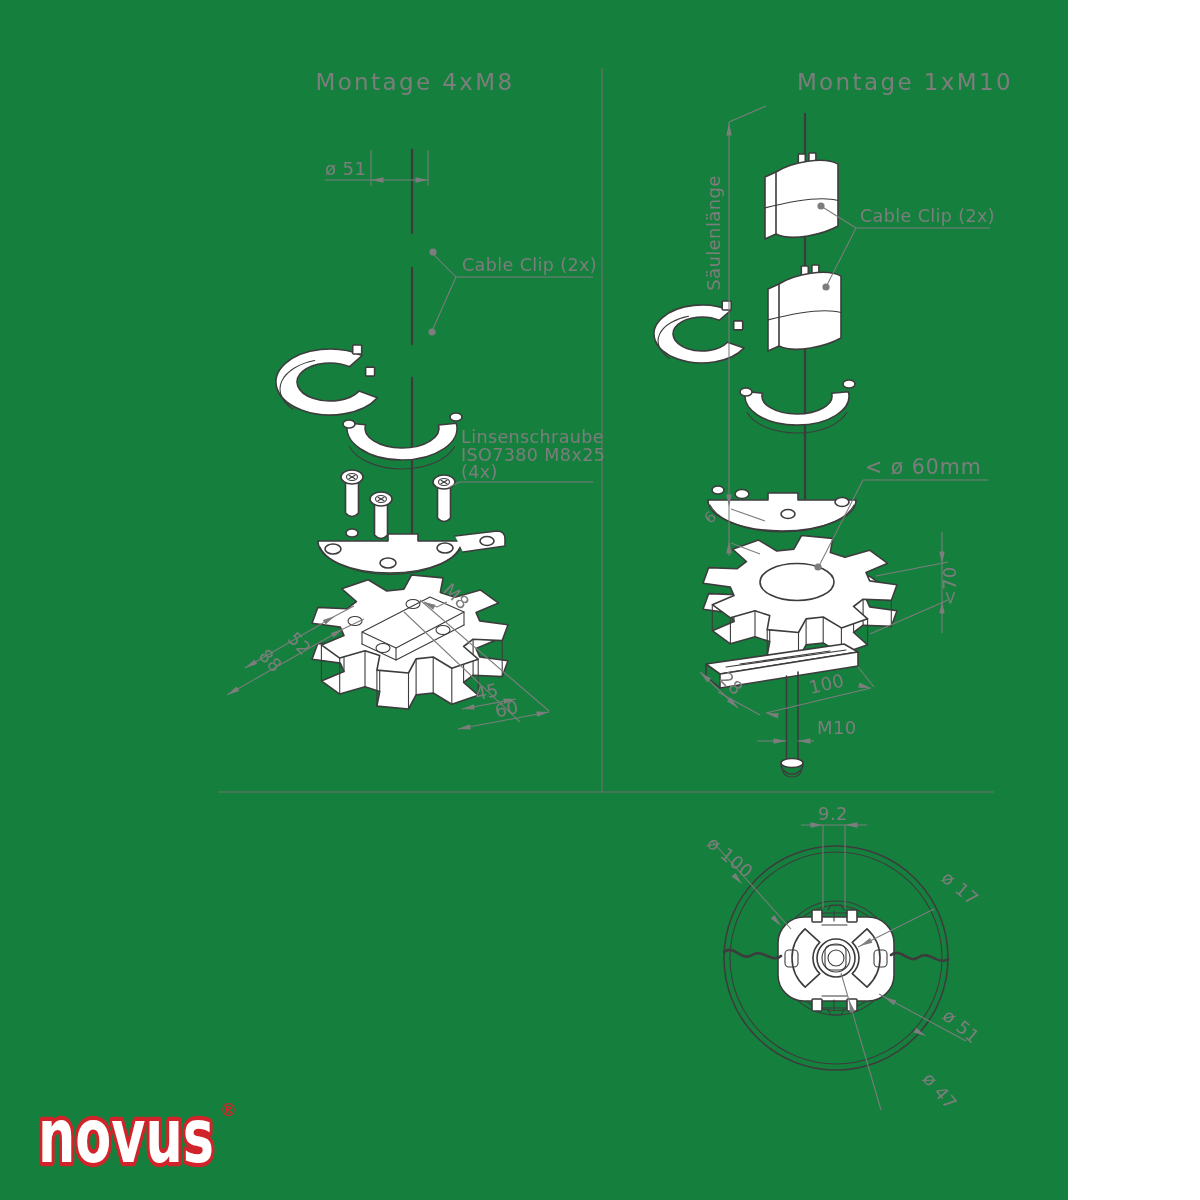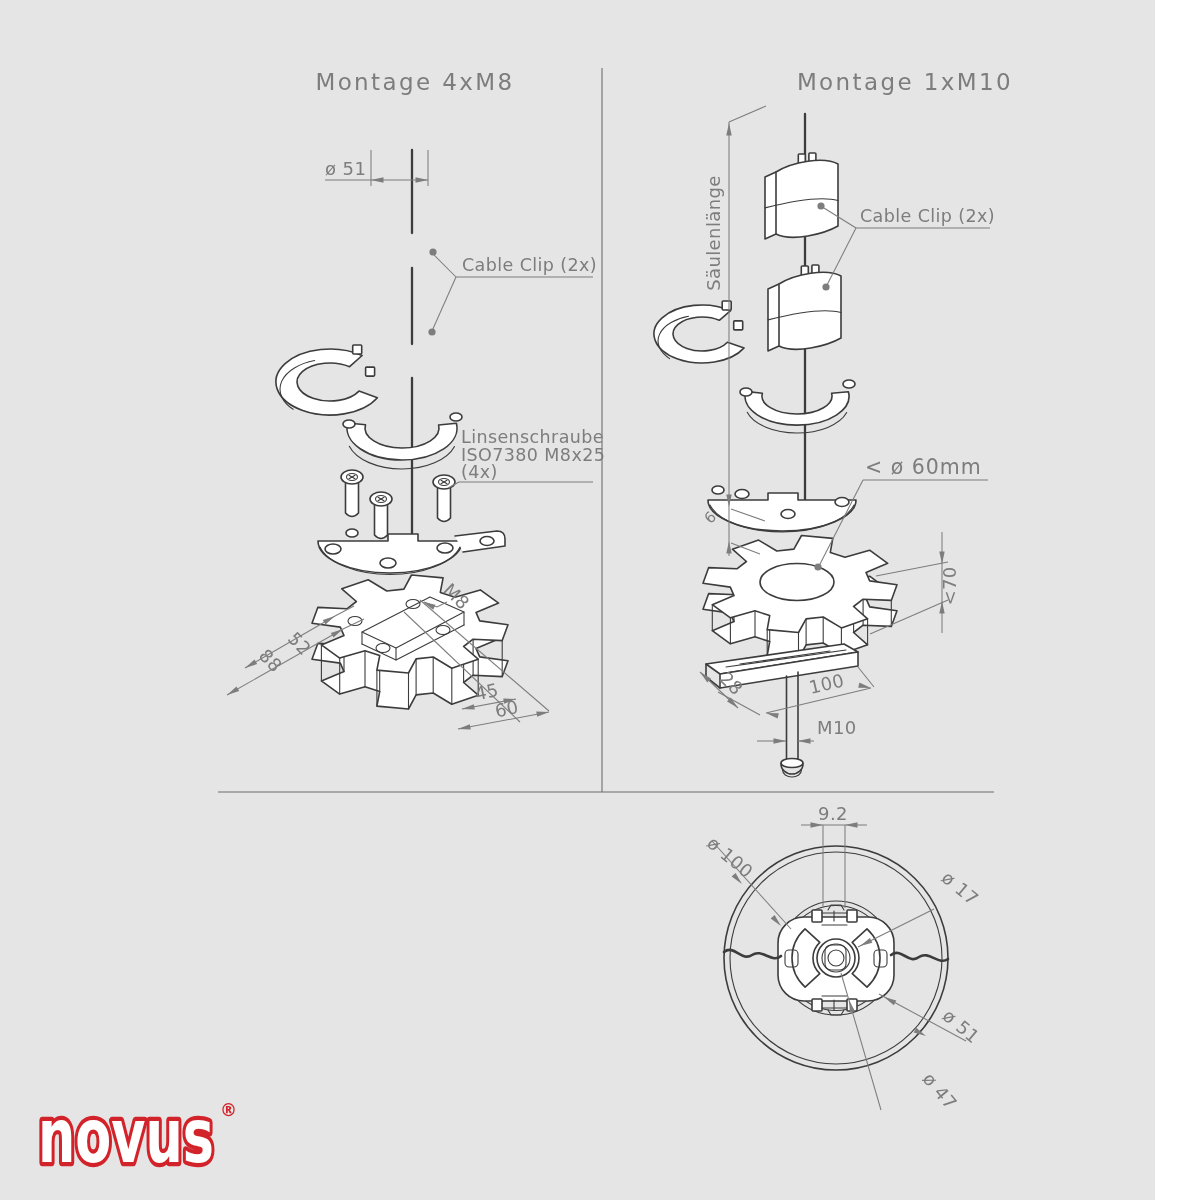--- a/index.html
+++ b/index.html
@@ -1,17 +1,17 @@
 <!DOCTYPE html>
 <html style="--line: #3c3c3c; --dim: #7d7d7d; --red: #d2232a;"><head>
 <meta charset="utf-8">
 <style>
   :root{--line:#3c3c3c;--dim:#7d7d7d;--red:#d2232a;}
   html,body{margin:0;padding:0;background:#fff;}
-  .stage{width:1155px;height:1200px;position:relative;background:#e5e5e5;}
+  .stage{width:1068px;height:1200px;position:relative;background:#15803d;}
   svg{display:block;}
   .part{fill:none;stroke:var(--line);stroke-width:1.6;stroke-linecap:round;stroke-linejoin:round;}
   .fw{fill:#ffffff;}
   .thin{stroke-width:1.1;}
   .b{stroke-width:2.3;}
   .wav{stroke-width:2.6;}
   .dim{fill:none;stroke:var(--dim);stroke-width:1.05;}
   .dimf{fill:var(--dim);stroke:none;}
   .div{stroke:#6f6f6f;stroke-width:1.1;}
   .t{font-family:"DejaVu Sans",sans-serif;font-size:18px;fill:var(--dim);letter-spacing:.4px;}

